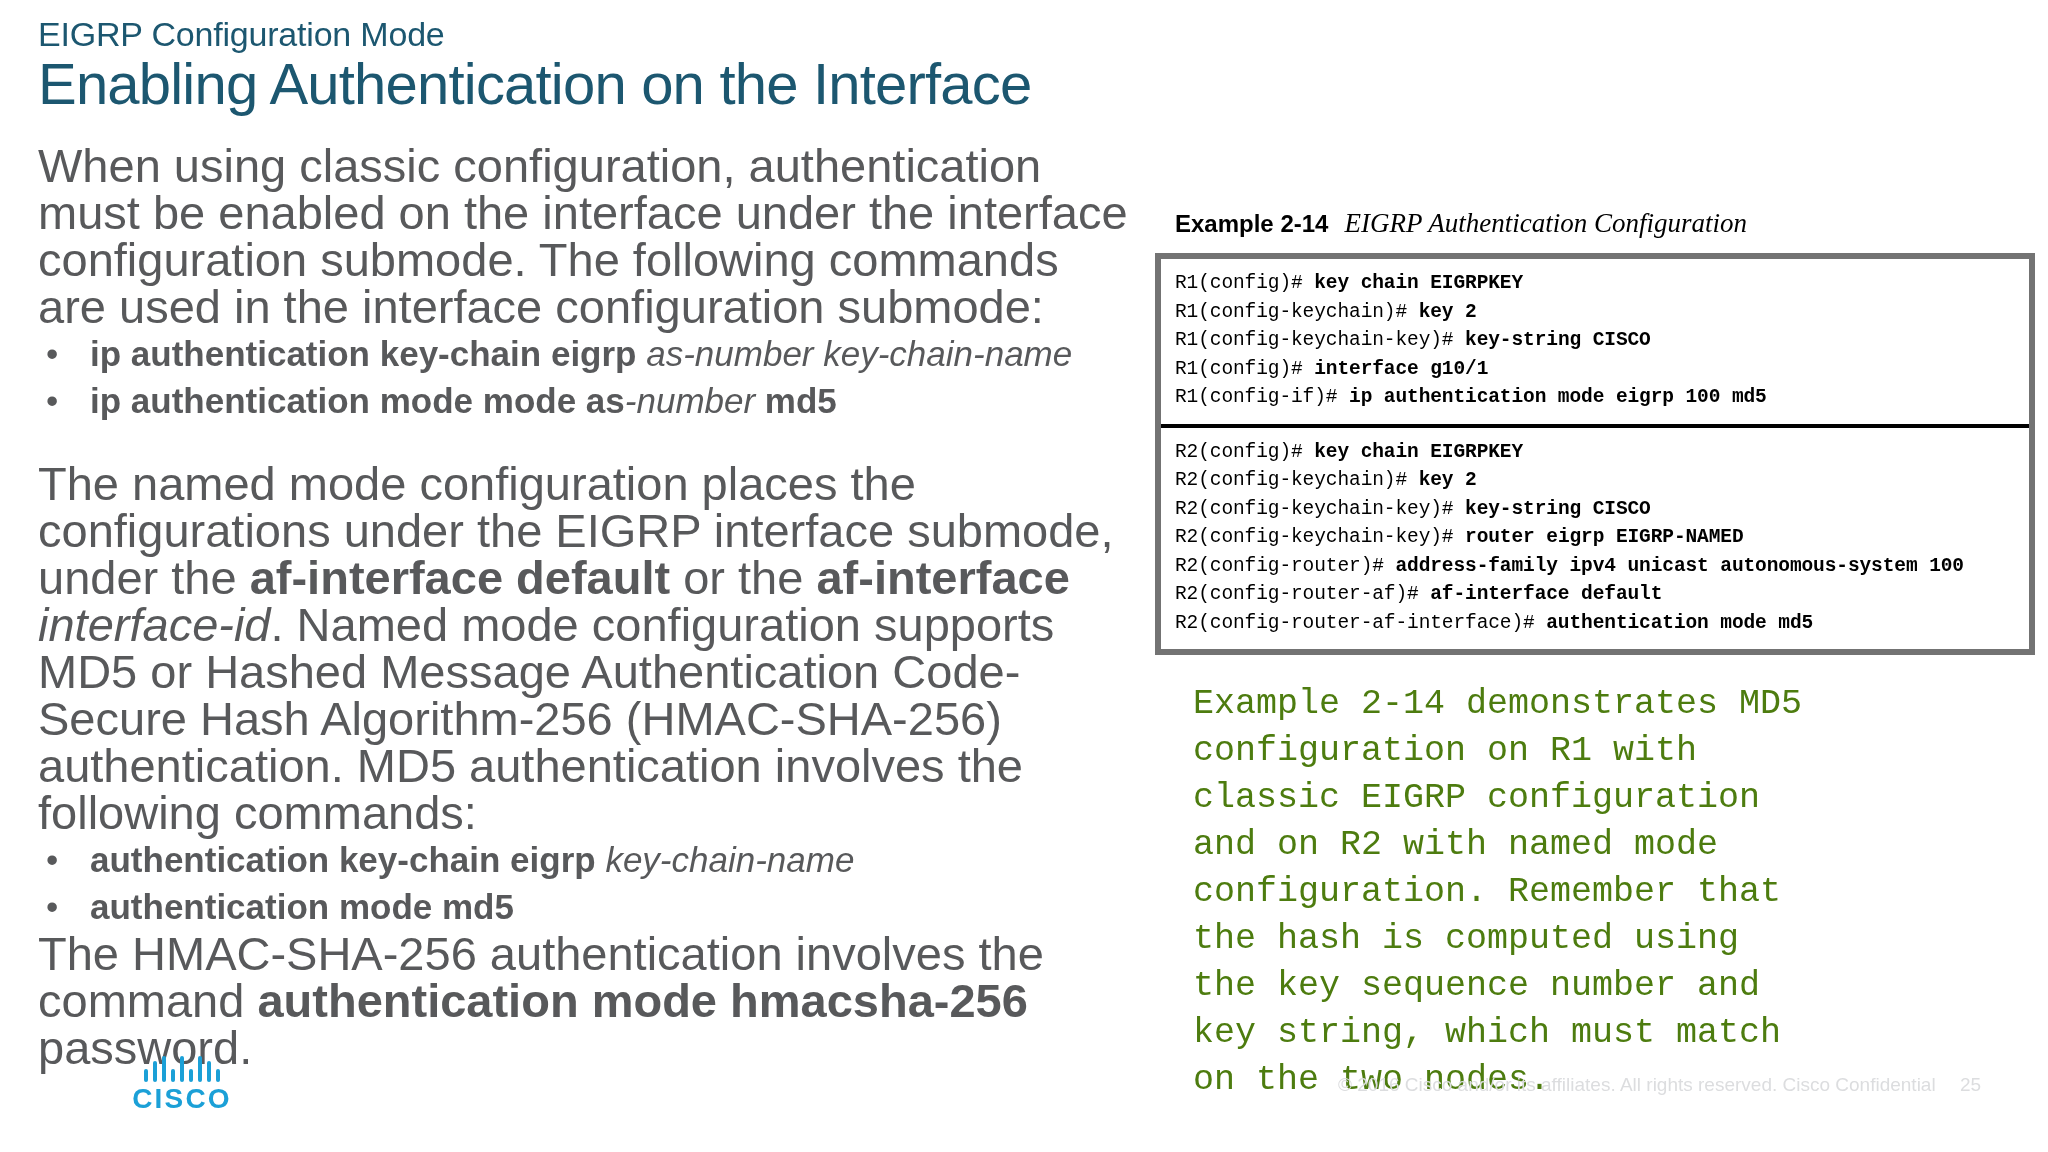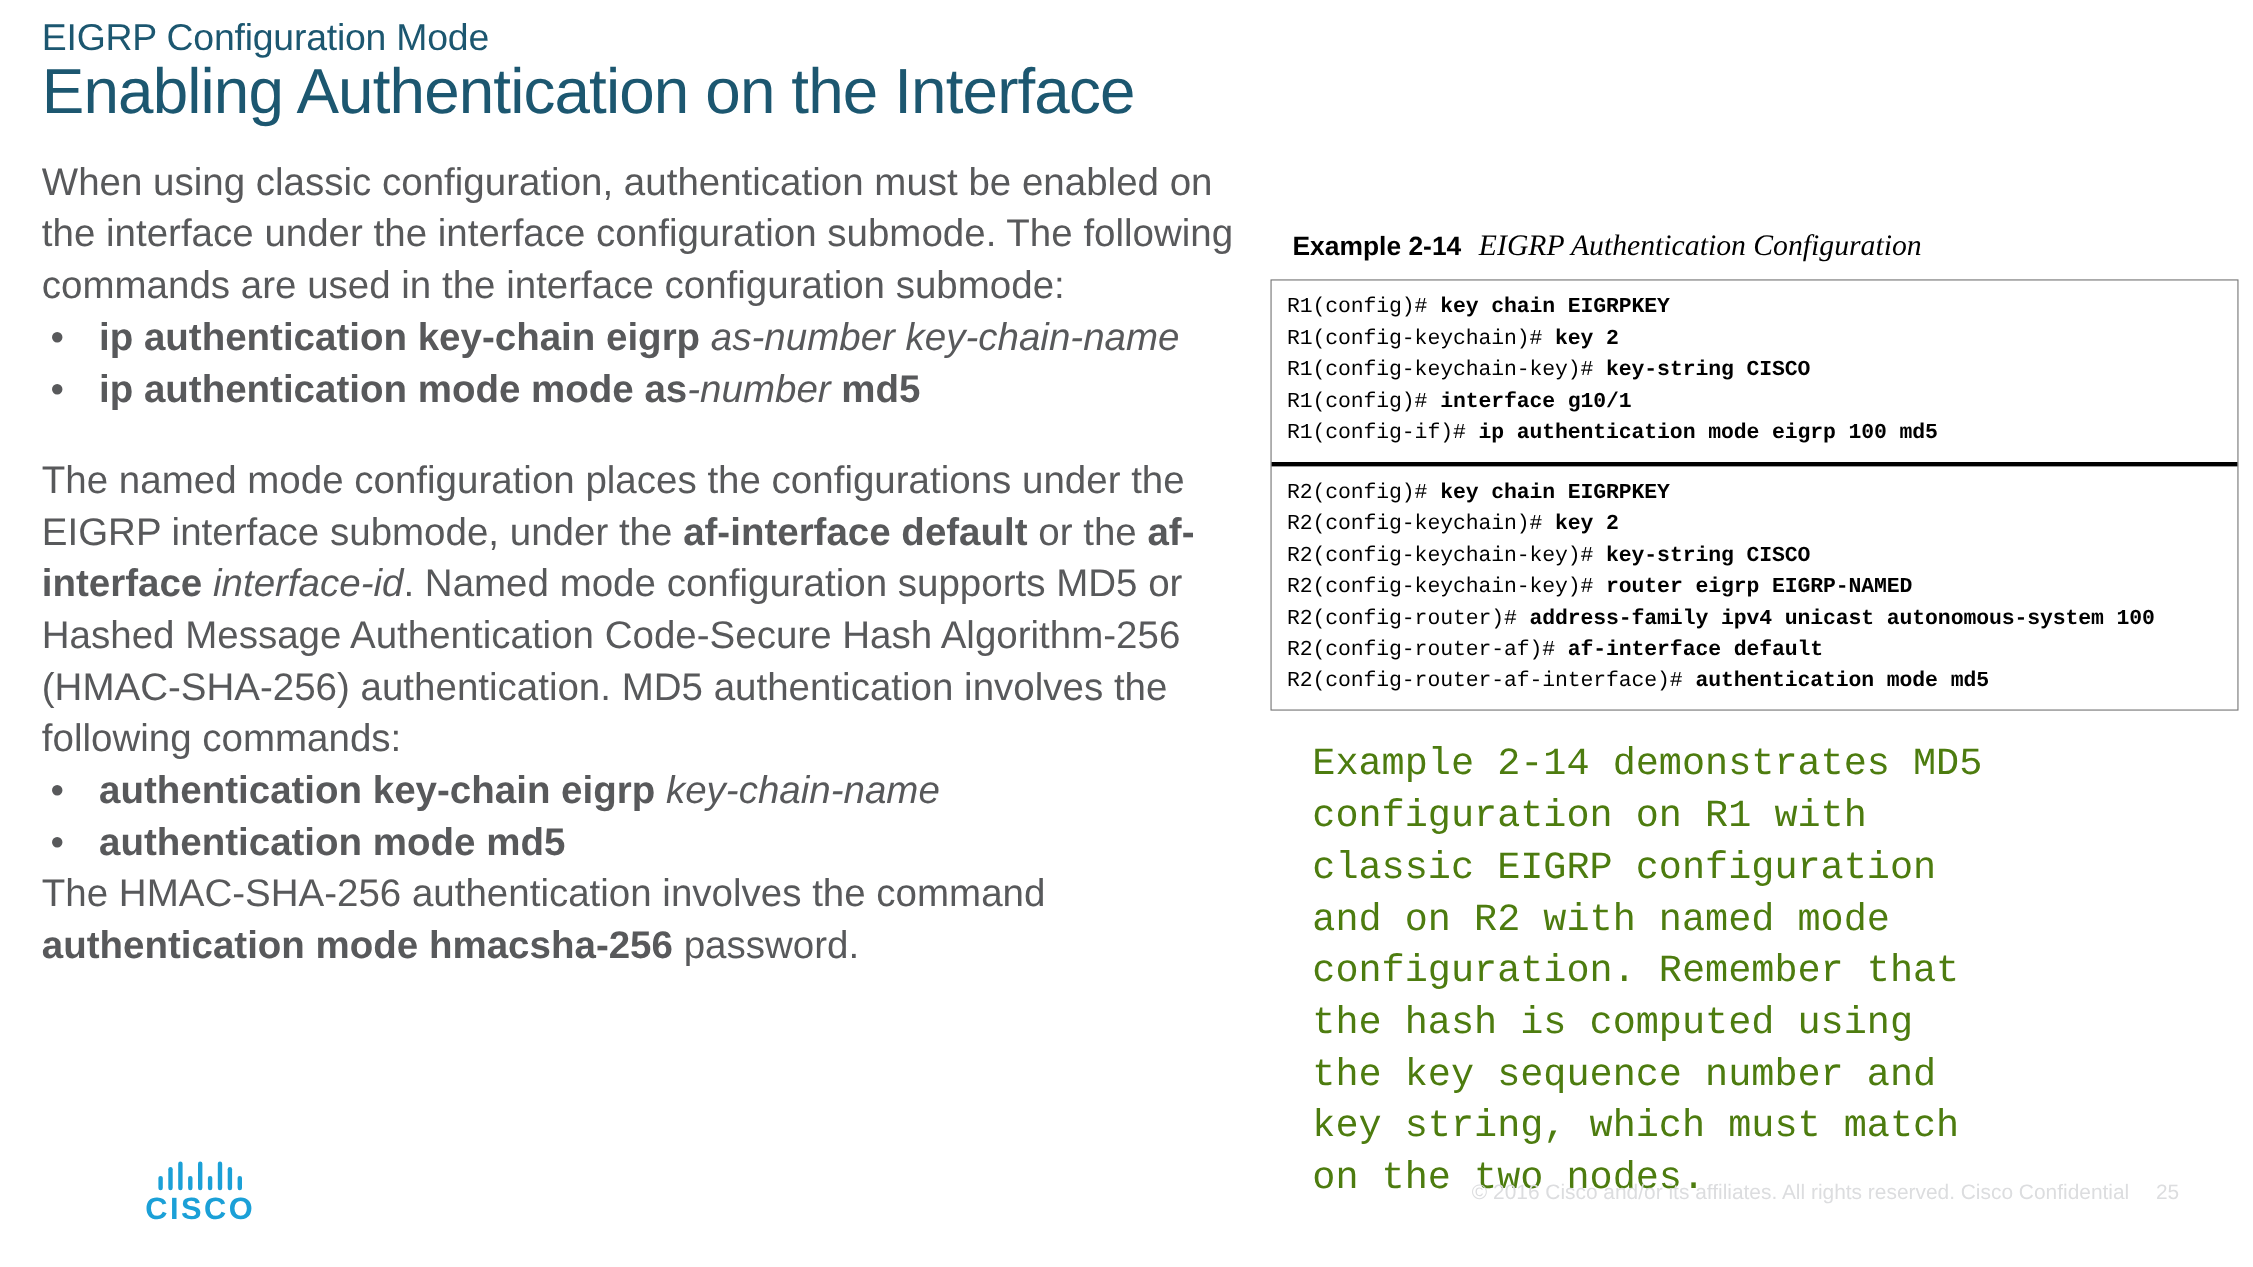--- a/index.html
+++ b/index.html
@@ -41,21 +41,21 @@
   }
 
   
   #left-col {
     position: absolute;
     left: 38px;
     top: 142px;
     width: 1090px;
   }
   .para {
-    font-size: 35px;
+    font-size: 47px;
     line-height: 47px;
     color: #58595b;
   }
   .gap {
     height: 36px;
   }
   .bullet-row {
     display: flex;
     font-size: 35px;
     line-height: 47px;
@@ -94,21 +94,21 @@
     font-family: "Liberation Sans", sans-serif;
     font-weight: bold;
     font-size: 24px;
   }
   #example-caption .cap-title {
     font-style: italic;
     font-size: 27px;
     margin-left: 16px;
   }
   #code-box {
-    border: 1px solid #737373;
+    border: 6px solid #737373;
     background: #ffffff;
     box-sizing: border-box;
     width: 880px;
   }
   .code-section {
     padding: 10px 0 12px 14px;
   }
   .code-section.second {
     border-top: 4px solid #000000;
   }

